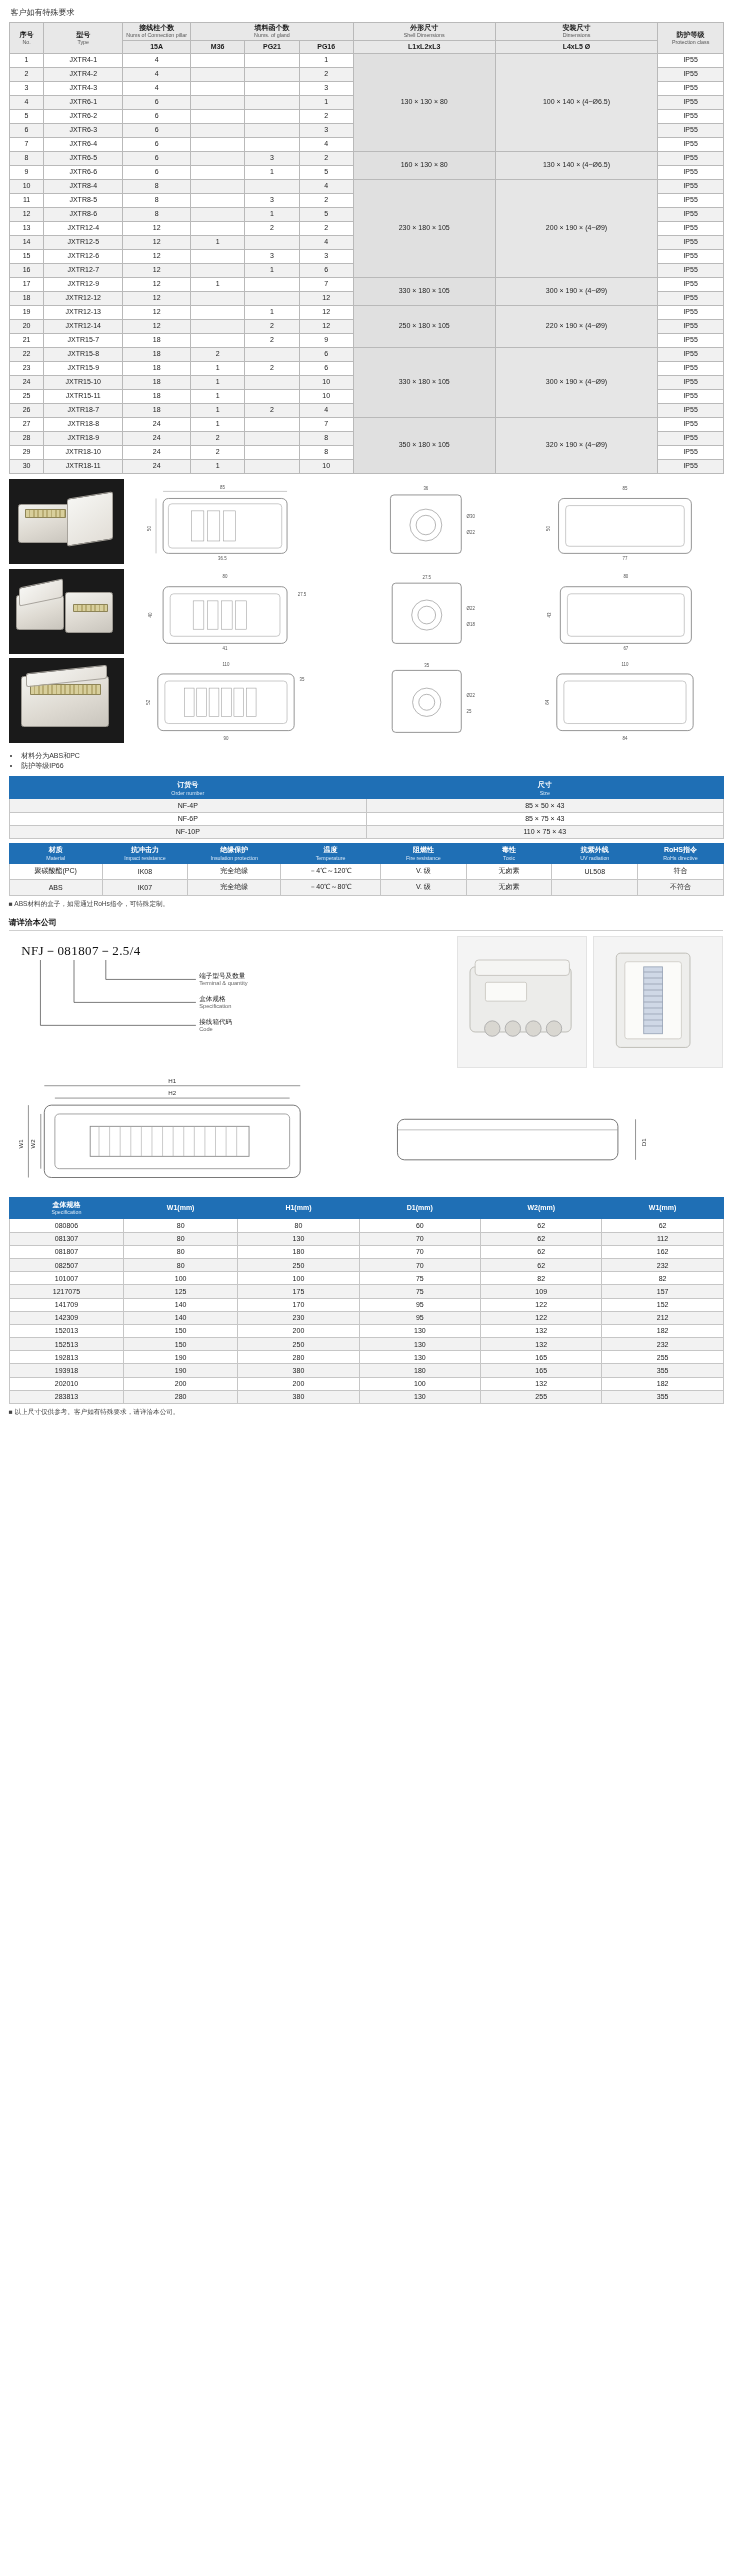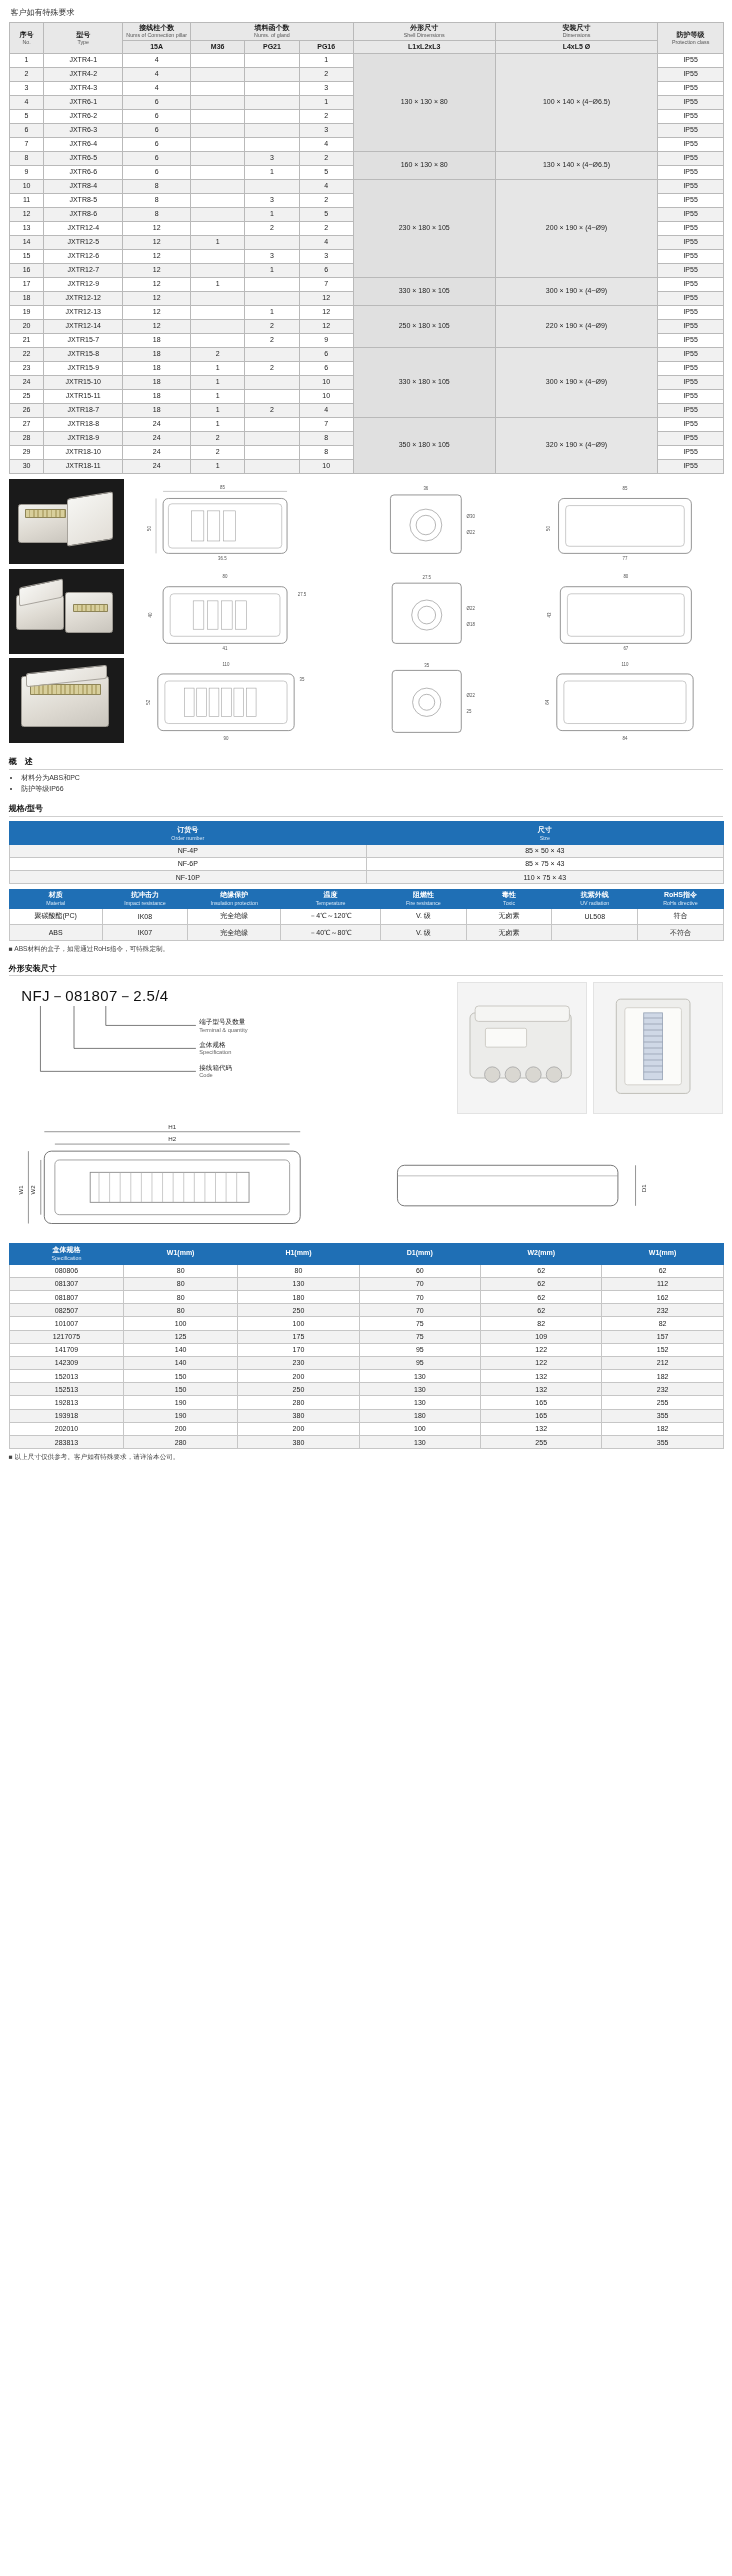--- a/index.html
+++ b/index.html
@@ -101,21 +101,21 @@
     border:0.9px solid #1f6fb5; padding:1.8px 0.9px; text-align:center; line-height:1.2;
   }
   table.tech th .sub-en { color:#d8e8f7; }
   table.tech td { border:0.9px solid #c6c6c6; font-size:7px; text-align:center; padding:2.6px 0.9px; }
   table.tech tr.alt td { background:#f2f2f2; }
   .note { font-size:6.6px; color:#444; margin-top:3.5px; }
 
   
   .code-band { display:flex; margin-top:5.3px; gap:7px; align-items:flex-start; }
   .code-left { width: 441px; position:relative; height:132px; }
-  .code-text { font-size:15px; letter-spacing:0.4px; color:#111; margin: 5.3px 0 0 12.4px; }
+  .code-text { font-size:13px; letter-spacing:0.4px; color:#111; margin: 5.3px 0 0 12.4px; font-family: Liberation Serif, serif; }
   .leaders { position:relative; height:106px; margin-left:12.4px; }
   .leaders .lbl { position:absolute; font-size:6.6px; color:#222; line-height:1.25; }
   .leaders .lbl .en { color:#666; font-size:5.7px; display:block; }
   .code-right { flex:1; display:flex; gap:5.3px; }
   .prod-img { flex:1; height:132px; background:#f4f4f4; position:relative; overflow:hidden; border:0.9px solid #e3e3e3;}
 
   
   .dim-band { display:flex; gap:8.8px; margin-top:7px; }
   .dim-cell { position:relative; }
   .dim-cell svg { display:block; }
@@ -599,27 +599,25 @@
             <rect x="30" y="26" width="138" height="48" rx="4" fill="none" stroke="#aaa" stroke-width="0.7"></rect>
             <text x="99" y="9" font-size="5" fill="#555" text-anchor="middle">110</text>
             <text x="99" y="93" font-size="5" fill="#555" text-anchor="middle">84</text>
             <text x="13" y="50" font-size="5" fill="#555" text-anchor="middle" transform="rotate(-90 13 50)">64</text>
           </svg>
         </div>
       </div>
     </div>
   </div>
 
-  <div class="sec-head">概　述</div>
   <ul class="bullets">
     <li>材料分为ABS和PC</li>
     <li>防护等级IP66</li>
   </ul>
 
-  <div class="sec-head">规格/型号</div>
   <table class="order">
     <thead>
       <tr>
         <th style="width:50%">
           <span>订货号</span>
           <span class="sub-en">Order number</span>
         </th>
         <th style="width:50%">
           <span>尺寸</span>
           <span class="sub-en">Size</span>
@@ -673,21 +671,21 @@
           <td>－40℃～80℃</td>
           <td>V. 级</td>
           <td>无卤素</td>
           <td></td>
           <td>不符合</td>
         </tr>
       </tbody>
   </table>
   <div class="note">■ ABS材料的盒子，如需通过RoHs指令，可特殊定制。</div>
 
-  <div class="sec-head">外形安装尺寸</div>
+  <div class="sec-head">请详洽本公司</div>
 
   <div class="code-band">
     <div class="code-left">
       <div class="code-text">NFJ－081807－2.5/4</div>
       <div class="leaders">
         <svg width="424" height="106" style="position:absolute;left:0;top:0" viewBox="0 0 480 120">
           <g stroke="#444" stroke-width="0.8" fill="none">
             <line x1="96" y1="0" x2="96" y2="22"></line>
               <line x1="96" y1="22" x2="198" y2="22"></line>
             <line x1="60" y1="0" x2="60" y2="48"></line>

